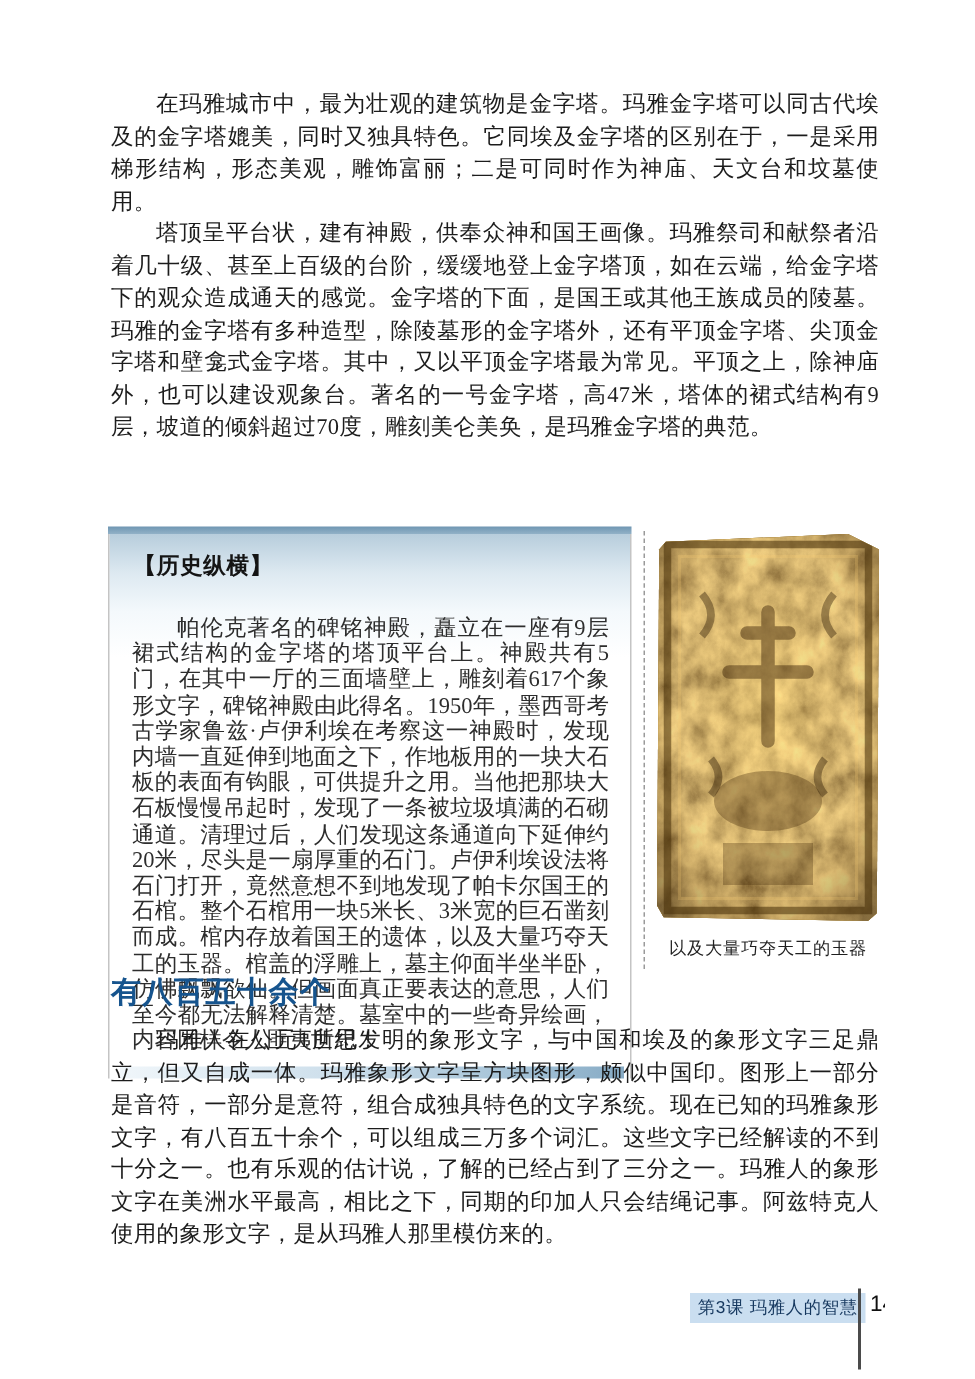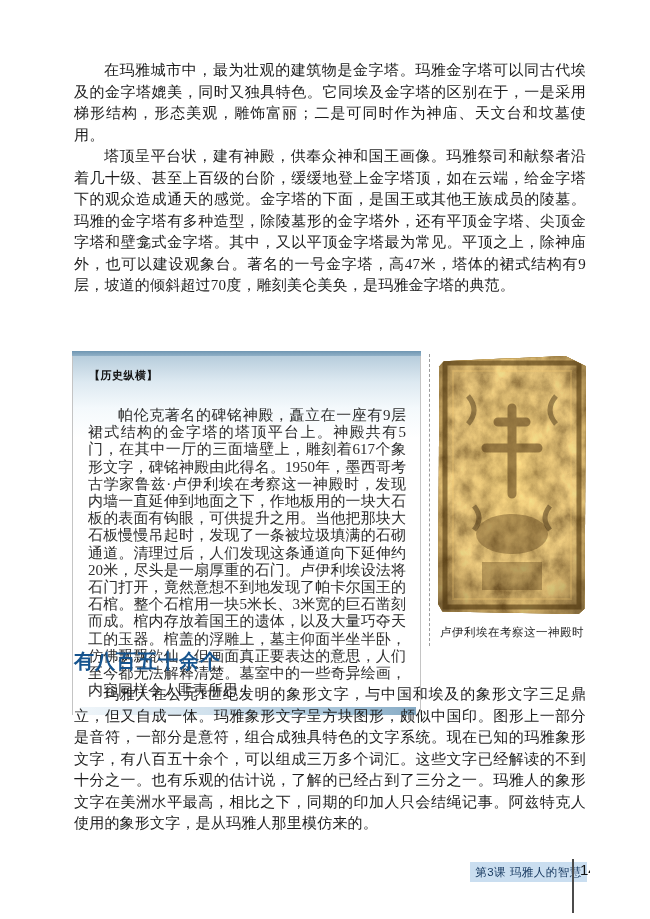--- a/index.html
+++ b/index.html
@@ -16,21 +16,21 @@
   }
   
   .hist-box{position:absolute;left:72px;top:351px;width:349px;}
   .box-top-bar{height:5px;background:linear-gradient(to bottom,#6f96b2,#91b1c7);}
   .box-inner{
     border-left:1px solid #c4c4c4;border-right:1px solid #c4c4c4;
     background:linear-gradient(to bottom,#b7cddc 0px,#dde9f1 26px,#f4f9fc 52px,#ffffff 82px);
   }
   .box-title{
     padding:12px 16px 2px 16px;font-family:"Liberation Sans",sans-serif;
-    font-weight:bold;font-size:11px;color:#141414;letter-spacing:0.5px;
+    font-weight:bold;font-size:15px;color:#141414;letter-spacing:0.5px;
   }
   .box-text{
     margin:22px 14px 8px 15px;font-size:15px;line-height:17.2px;
     color:#2d2d2d;text-indent:2em;text-align:justify;
     font-family:"Liberation Serif",serif;
   }
   .box-bottom-bar{
     height:8px;margin:2px 4px 6px 7px;
     background:linear-gradient(to right,#f0f6fa 0%,#cfe0ec 40%,#9dbdd3 85%,#86aac4 100%);
   }
@@ -49,21 +49,21 @@
     font-size:11.5px;color:#1f1f1f;letter-spacing:0.5px;
   }
   
   .heading{
     position:absolute;left:74px;top:648px;margin:0;
     font-family:"Liberation Sans",sans-serif;font-weight:bold;font-size:20px;
     color:#16548e;letter-spacing:1px;
   }
   
   .footer-lesson{
-    position:absolute;left:470px;top:862px;width:117px;height:20px;
+    position:absolute;left:460px;top:862px;width:117px;height:20px;
     background:#cadef0;color:#15375e;font-family:"Liberation Sans",sans-serif;
     font-size:11.5px;line-height:20px;text-align:center;letter-spacing:0.5px;
   }
   .footer-rule{position:absolute;left:572px;top:859px;width:2px;height:54px;background:#4b4b4b;}
   .footer-page{
     position:absolute;left:580px;top:861px;font-family:"Liberation Sans",sans-serif;
     font-size:15px;font-weight:500;color:#101010;
   }
 </style>
 </head>
@@ -105,21 +105,21 @@
         <rect width="148" height="258" filter="url(#goldtex)"></rect>
         <rect width="148" height="258" fill="url(#vig)"></rect>
         <rect x="7" y="7" width="134" height="244" fill="none" stroke="rgba(70,45,8,0.55)" stroke-width="5"></rect>
         <rect x="15" y="15" width="118" height="228" fill="none" stroke="rgba(255,210,120,0.22)" stroke-width="2"></rect>
         <path d="M74 52 v86 M48 92 h52 M60 66 h28" stroke="rgba(55,32,4,0.45)" stroke-width="9" stroke-linecap="round" fill="none"></path>
         <ellipse cx="74" cy="178" rx="36" ry="20" fill="rgba(55,32,4,0.32)"></ellipse>
         <rect x="44" y="206" width="60" height="28" fill="rgba(55,32,4,0.30)"></rect>
         <path d="M30 40 q12 14 0 28 M118 40 q-12 14 0 28 M36 150 q10 12 0 24 M112 150 q-10 12 0 24" stroke="rgba(40,22,2,0.4)" stroke-width="5" fill="none"></path>
       </svg>
     </div>
-    <div class="caption">卢伊利埃在考察这一神殿时</div>
+    <div class="caption">以及大量巧夺天工的玉器</div>
   </div>
 
   <h2 class="heading">有八百五十余个</h2>
 
   <div class="text-col" style="top:684px">
     <p>玛雅人在公元1世纪发明的象形文字，与中国和埃及的象形文字三足鼎立，但又自成一体。玛雅象形文字呈方块图形，颇似中国印。图形上一部分是音符，一部分是意符，组合成独具特色的文字系统。现在已知的玛雅象形文字，有八百五十余个，可以组成三万多个词汇。这些文字已经解读的不到十分之一。也有乐观的估计说，了解的已经占到了三分之一。玛雅人的象形文字在美洲水平最高，相比之下，同期的印加人只会结绳记事。阿兹特克人使用的象形文字，是从玛雅人那里模仿来的。</p>
   </div>
 
   <div class="footer-lesson">第3课  玛雅人的智慧</div>
   <div class="footer-rule"></div>

